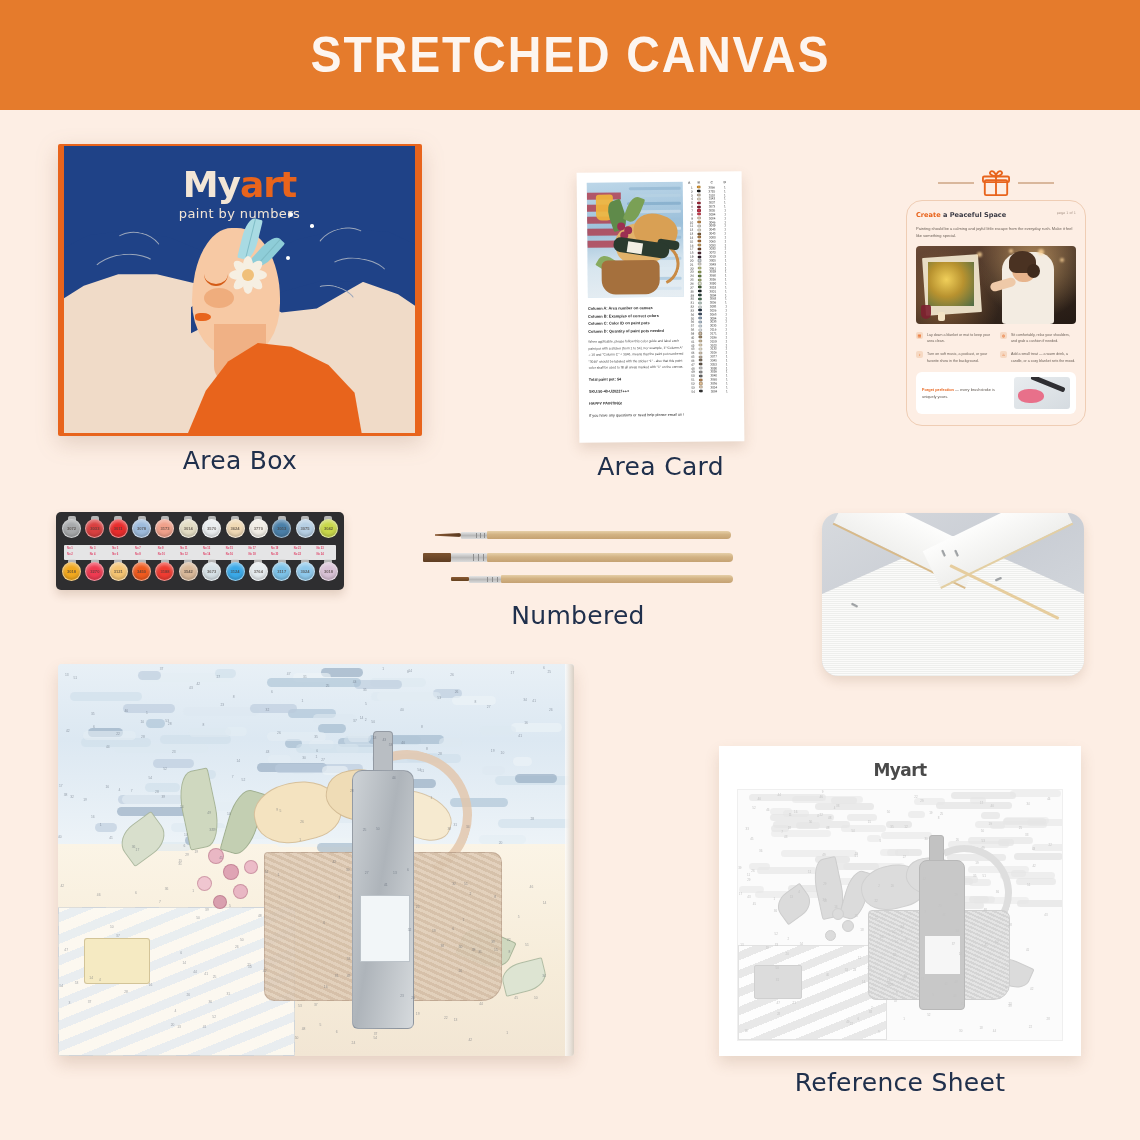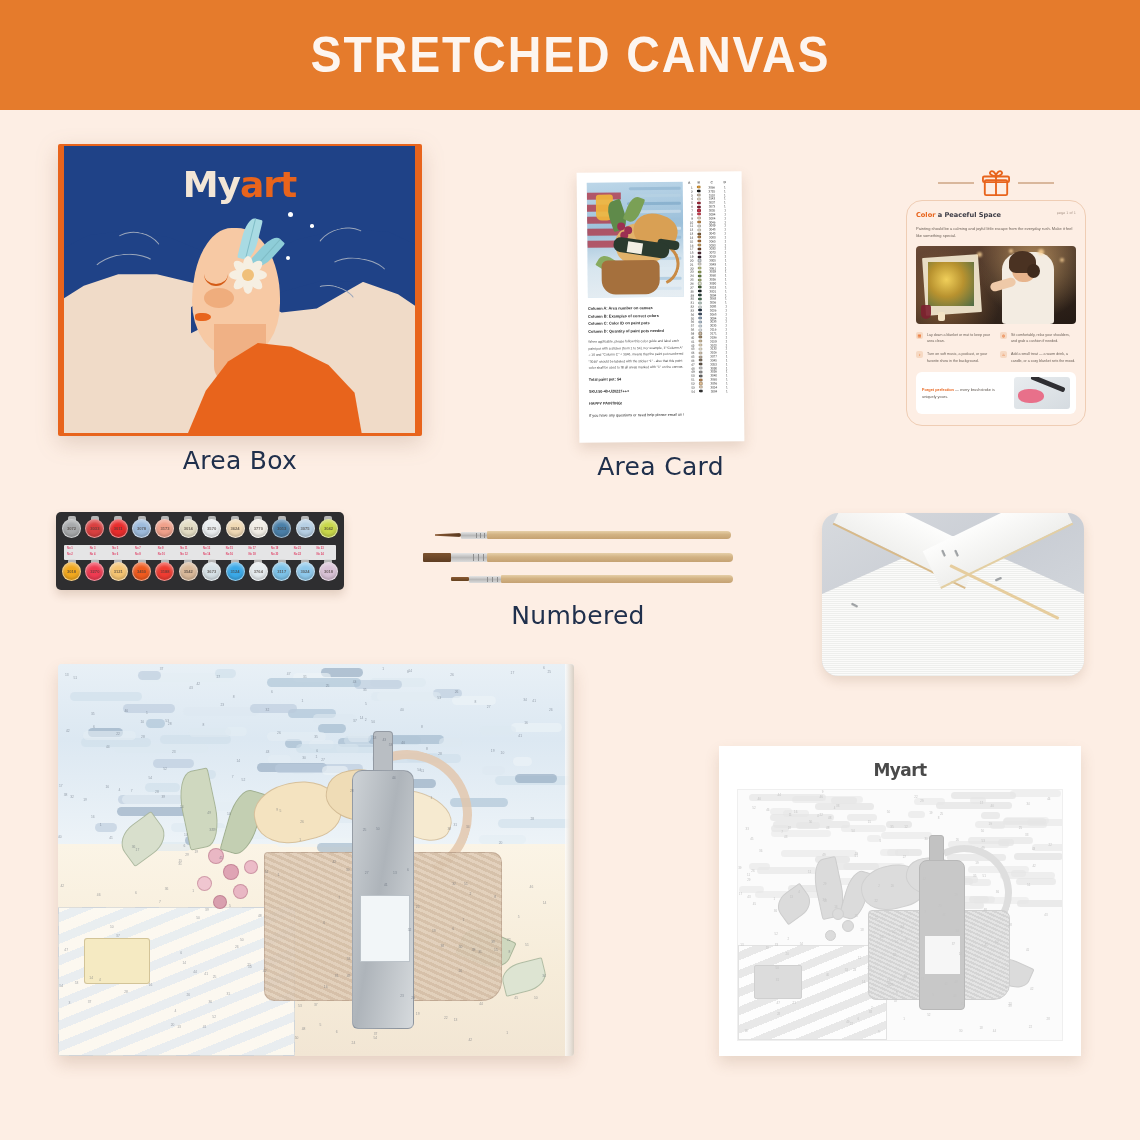--- a/index.html
+++ b/index.html
@@ -515,20 +515,21 @@
           <span class="petal" style="transform:rotate(315deg);"></span>
           <span class="flower-core"></span>
         </div>
 
         <div class="box-dot" style="left:224px;top:66px;width:5px;height:5px;"></div>
         <div class="box-dot" style="left:246px;top:78px;width:3.5px;height:3.5px;"></div>
         <div class="box-dot" style="left:222px;top:110px;width:4px;height:4px;"></div>
 
         <div class="box-logo">
           <span class="logo-my">My</span><span class="logo-art">art</span>
+          <div class="logo-sub">paint by numbers</div>
         </div>
       </div>
     </div>
   </div>
   <div class="caption" style="top:302px;">Area Box</div>
 </div>
 
 <div class="item" id="card-item">
   <div class="card-paper">
 
@@ -1038,21 +1039,21 @@
       <line x1="16" y1="8" x2="16" y2="28"></line>
       <path d="M16 8 C16 4 12 1 10 3 C8 5 12 8 16 8Z"></path>
       <path d="M16 8 C16 4 20 1 22 3 C24 5 20 8 16 8Z"></path>
     </svg>
     <span class="pdf-line"></span>
   </div>
 
   <div class="pdf-card">
     <div class="pdf-h">
       <span class="pdf-page">page 1 of 1</span>
-      <span class="o">Color</span><span class="d"> a Peaceful Space</span>
+      <span class="o">Create</span><span class="d"> a Peaceful Space</span>
     </div>
     <div class="pdf-sub">Painting should be a calming and joyful little escape from the everyday rush. Make it feel like something special.</div>
 
     <div class="pdf-photo">
       <span class="pp-warm"></span>
       <span class="pp-easel"></span>
       <span class="pp-art"></span>
       <span class="pp-person"></span>
       <span class="pp-head"></span>
       <span class="pp-hair"></span>
@@ -1901,13 +1902,14 @@
           <span class="rf-num" style="left: 33.3872%; top: 91.9803%;">49</span>
           <span class="rf-num" style="left: 58.3959%; top: 89.3321%;">52</span>
           <span class="rf-num" style="left: 67.1823%; top: 19.0981%;">26</span>
           <span class="rf-num" style="left: 3.7465%; top: 18.6952%;">45</span>
           <span class="rf-num" style="left: 4.08848%; top: 31.54%;">26</span>
           <span class="rf-num" style="left: 12.2082%; top: 1.04909%;">44</span>
           <span class="rf-num" style="left: 68.1058%; top: 64.6392%;">14</span>
         </div>
     </div>
   </div>
+  <div class="caption" style="top:322px;">Reference Sheet</div>
 </div>
 
 </body></html>

